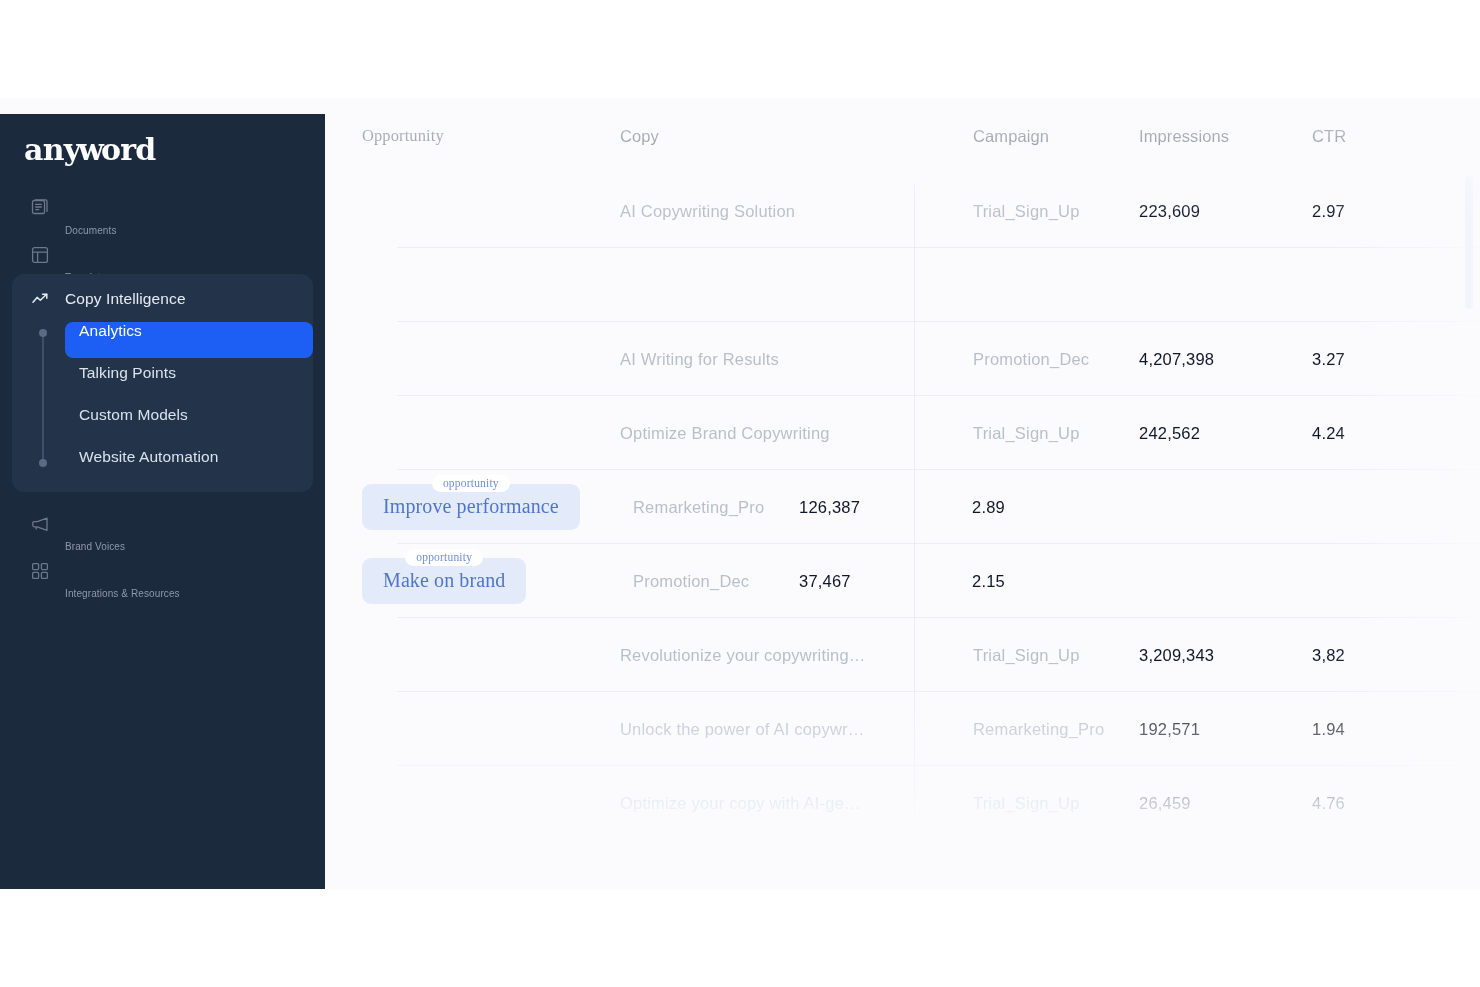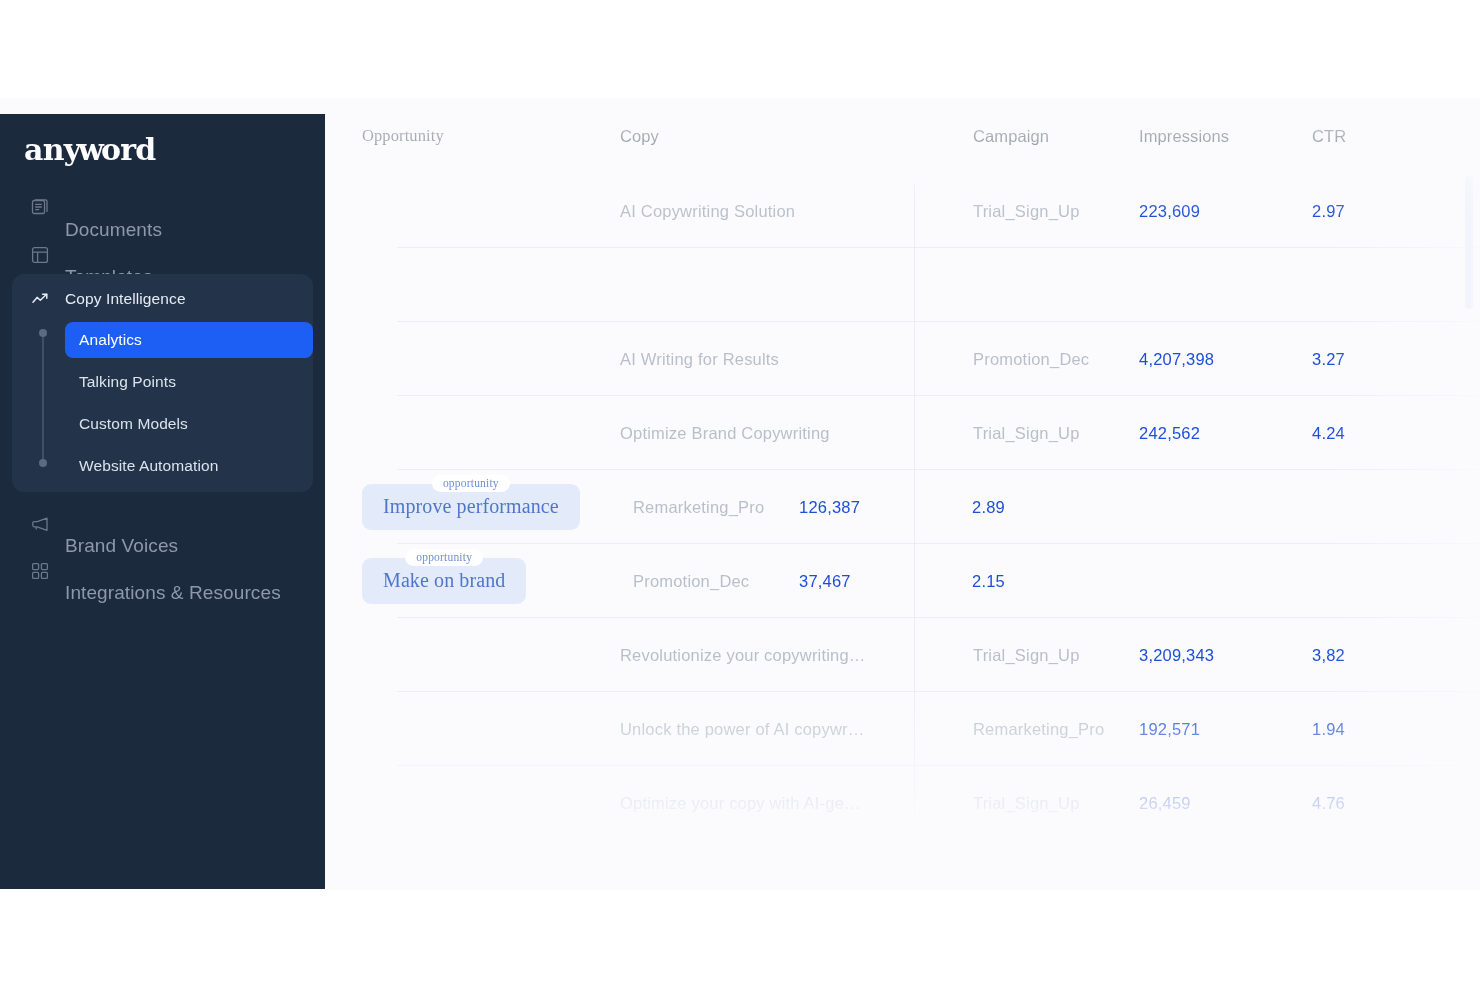--- a/index.html
+++ b/index.html
@@ -74,21 +74,21 @@
     width: 22px;
     height: 22px;
     margin-right: 14px;
     flex: 0 0 22px;
     display: flex;
     align-items: center;
     justify-content: center;
   }
 
   .nav-item .lbl {
-    font-size: 19px;
+    font-size: 10px;
     color: #8d99ab;
     letter-spacing: 0.1px;
     margin-top: 44px;
   }
 
   
   .group-card {
     position: absolute;
     left: 12px;
     top: 160px;
@@ -139,21 +139,20 @@
     width: 8px;
     height: 8px;
     border-radius: 50%;
     background: #5b6b84;
   }
   .dot.top { top: 55px; }
   .dot.bottom { top: 185px; }
 
   .sub-item {
     display: flex;
-    align-items: center;
     height: 36px;
     padding-left: 14px;
     margin-bottom: 6px;
     border-radius: 8px;
     cursor: pointer;
   }
   .sub-item .lbl {
     font-size: 15.5px;
     color: #dbe3ec;
     letter-spacing: 0.1px;
@@ -219,21 +218,21 @@
     letter-spacing: 0.1px;
   }
 
   .td {
     font-size: 16.5px;
     color: #b9bfca;
     letter-spacing: 0.2px;
     white-space: nowrap;
     overflow: hidden;
   }
-  .td.num { color: #1d4ed8; }
+  .td.num { color: #0f172a; }
 
   
   .vdiv {
     position: absolute;
     left: 589px;
     top: 86px;
     width: 1px;
     height: 672px;
     background: #ecedf3;
   }

